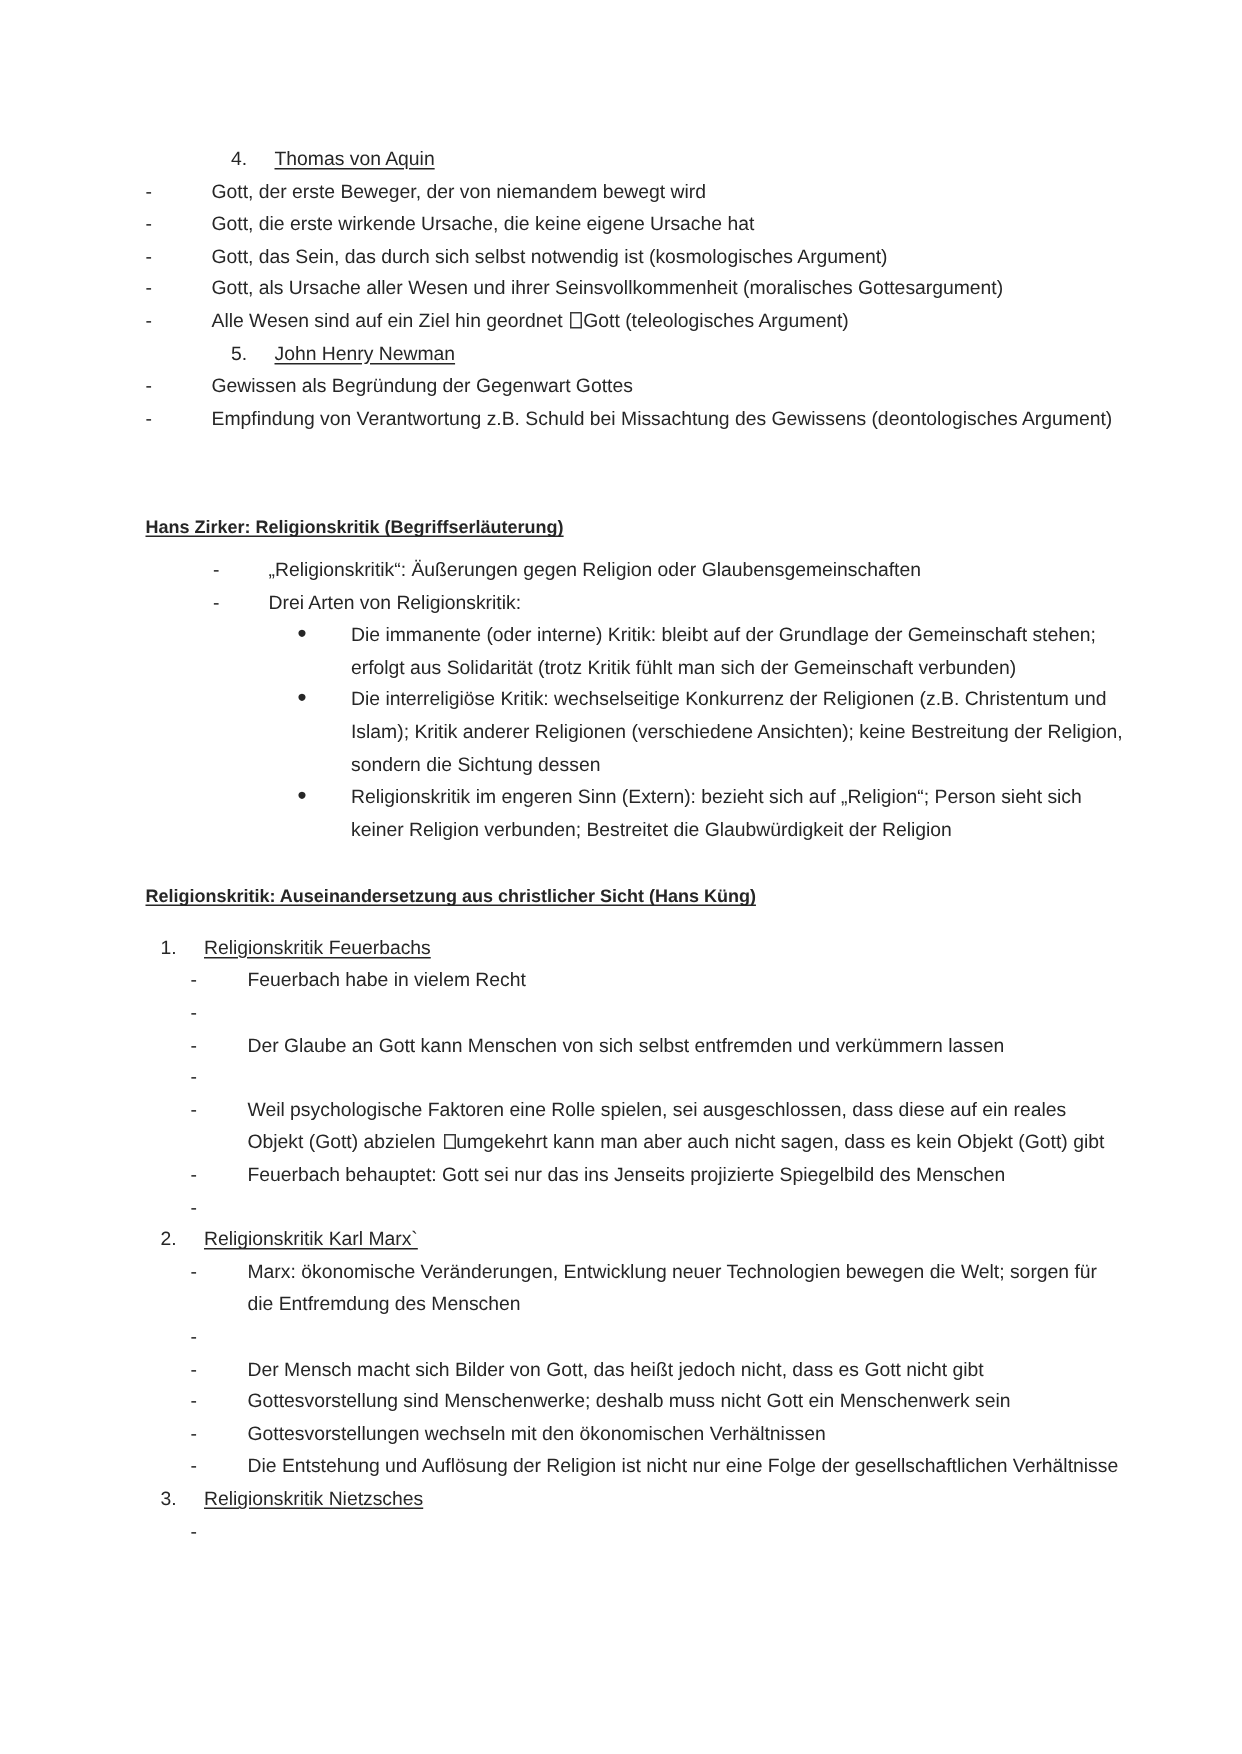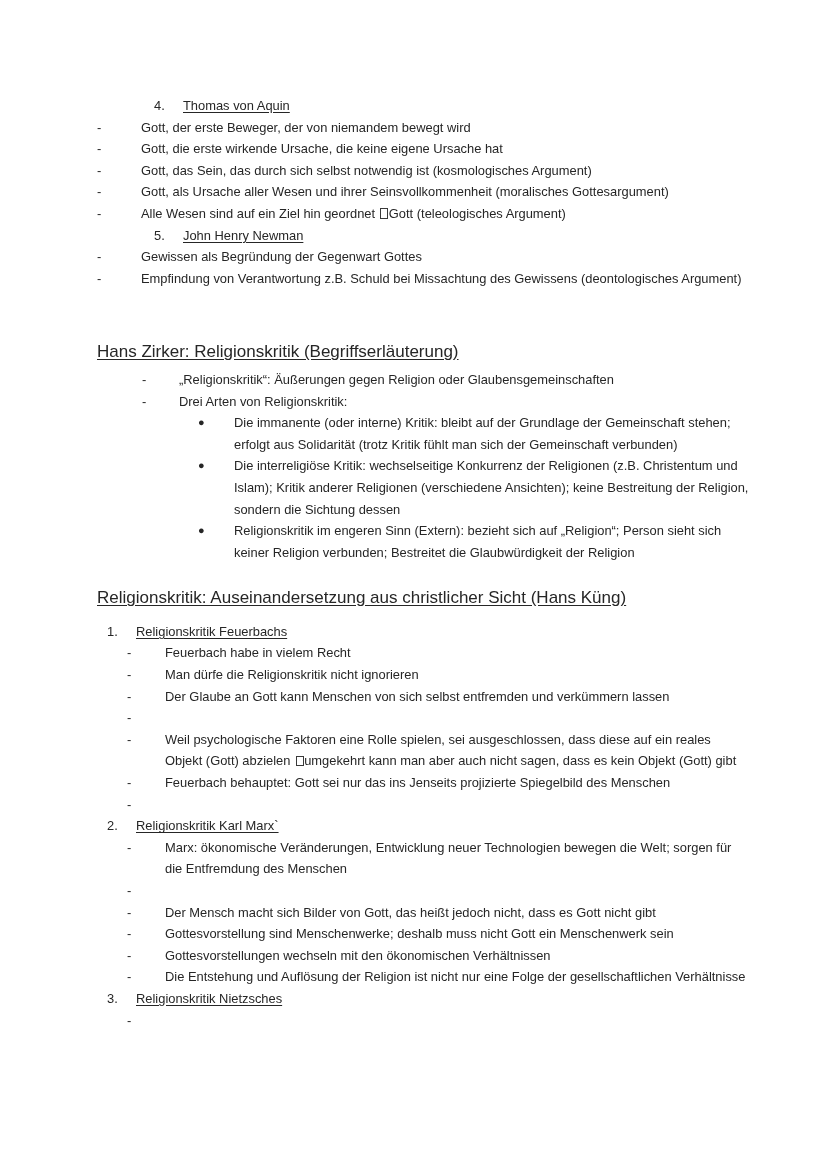--- a/index.html
+++ b/index.html
@@ -100,22 +100,22 @@
   }
   .num-head .marker {
     width: 29px;
   }
 
   
   .section-head {
     text-decoration: underline;
     text-underline-offset: 2px;
     margin: 0;
-    font-weight: 400;
-    font-size: 17px;
+    font-weight: 700;
+    font-size: 12px;
     line-height: 21.6px;
   }
 
   
   .sp-lg { height: 52px; }
   .sp-md { height: 24px; }
   .sp-sm { height: 12px; }
   .sp-xs { height: 6px; }
 
   .missing-glyph {
@@ -212,21 +212,20 @@
       <span class="marker">1.</span>
       <span class="txt"><u>Religionskritik Feuerbachs</u></span>
     </div>
 
     <div class="row dash-sub">
       <span class="marker">-</span>
       <span class="txt">Feuerbach habe in vielem Recht</span>
     </div>
     <div class="row dash-sub">
       <span class="marker">-</span>
-      <span class="txt">Man dürfe die Religionskritik nicht ignorieren</span>
     </div>
     <div class="row dash-sub">
       <span class="marker">-</span>
       <span class="txt">Der Glaube an Gott kann Menschen von sich selbst entfremden und verkümmern lassen</span>
     </div>
     <div class="row dash-sub">
       <span class="marker">-</span>
     </div>
     <div class="row dash-sub">
       <span class="marker">-</span>

